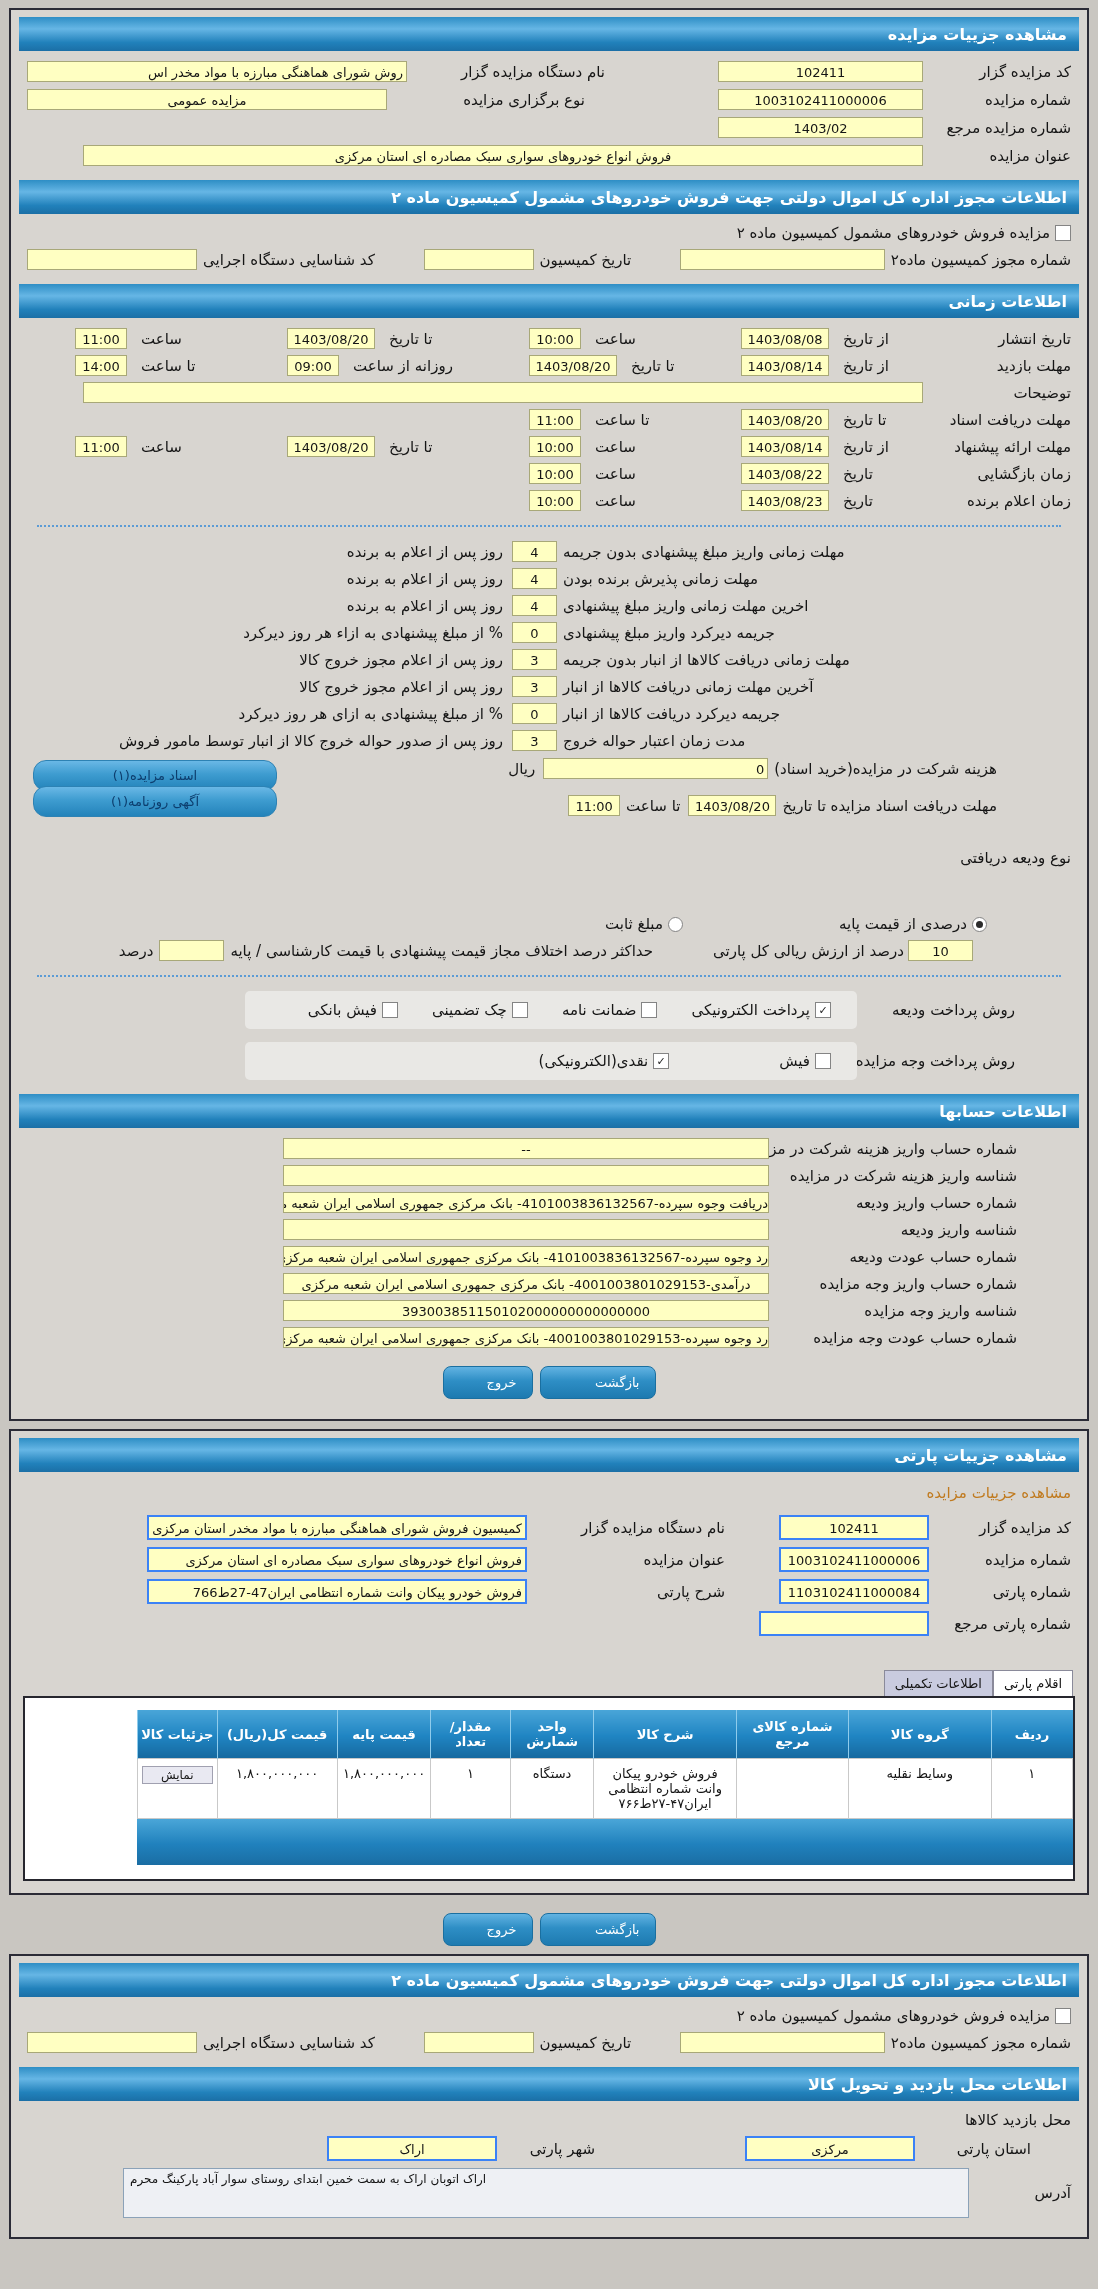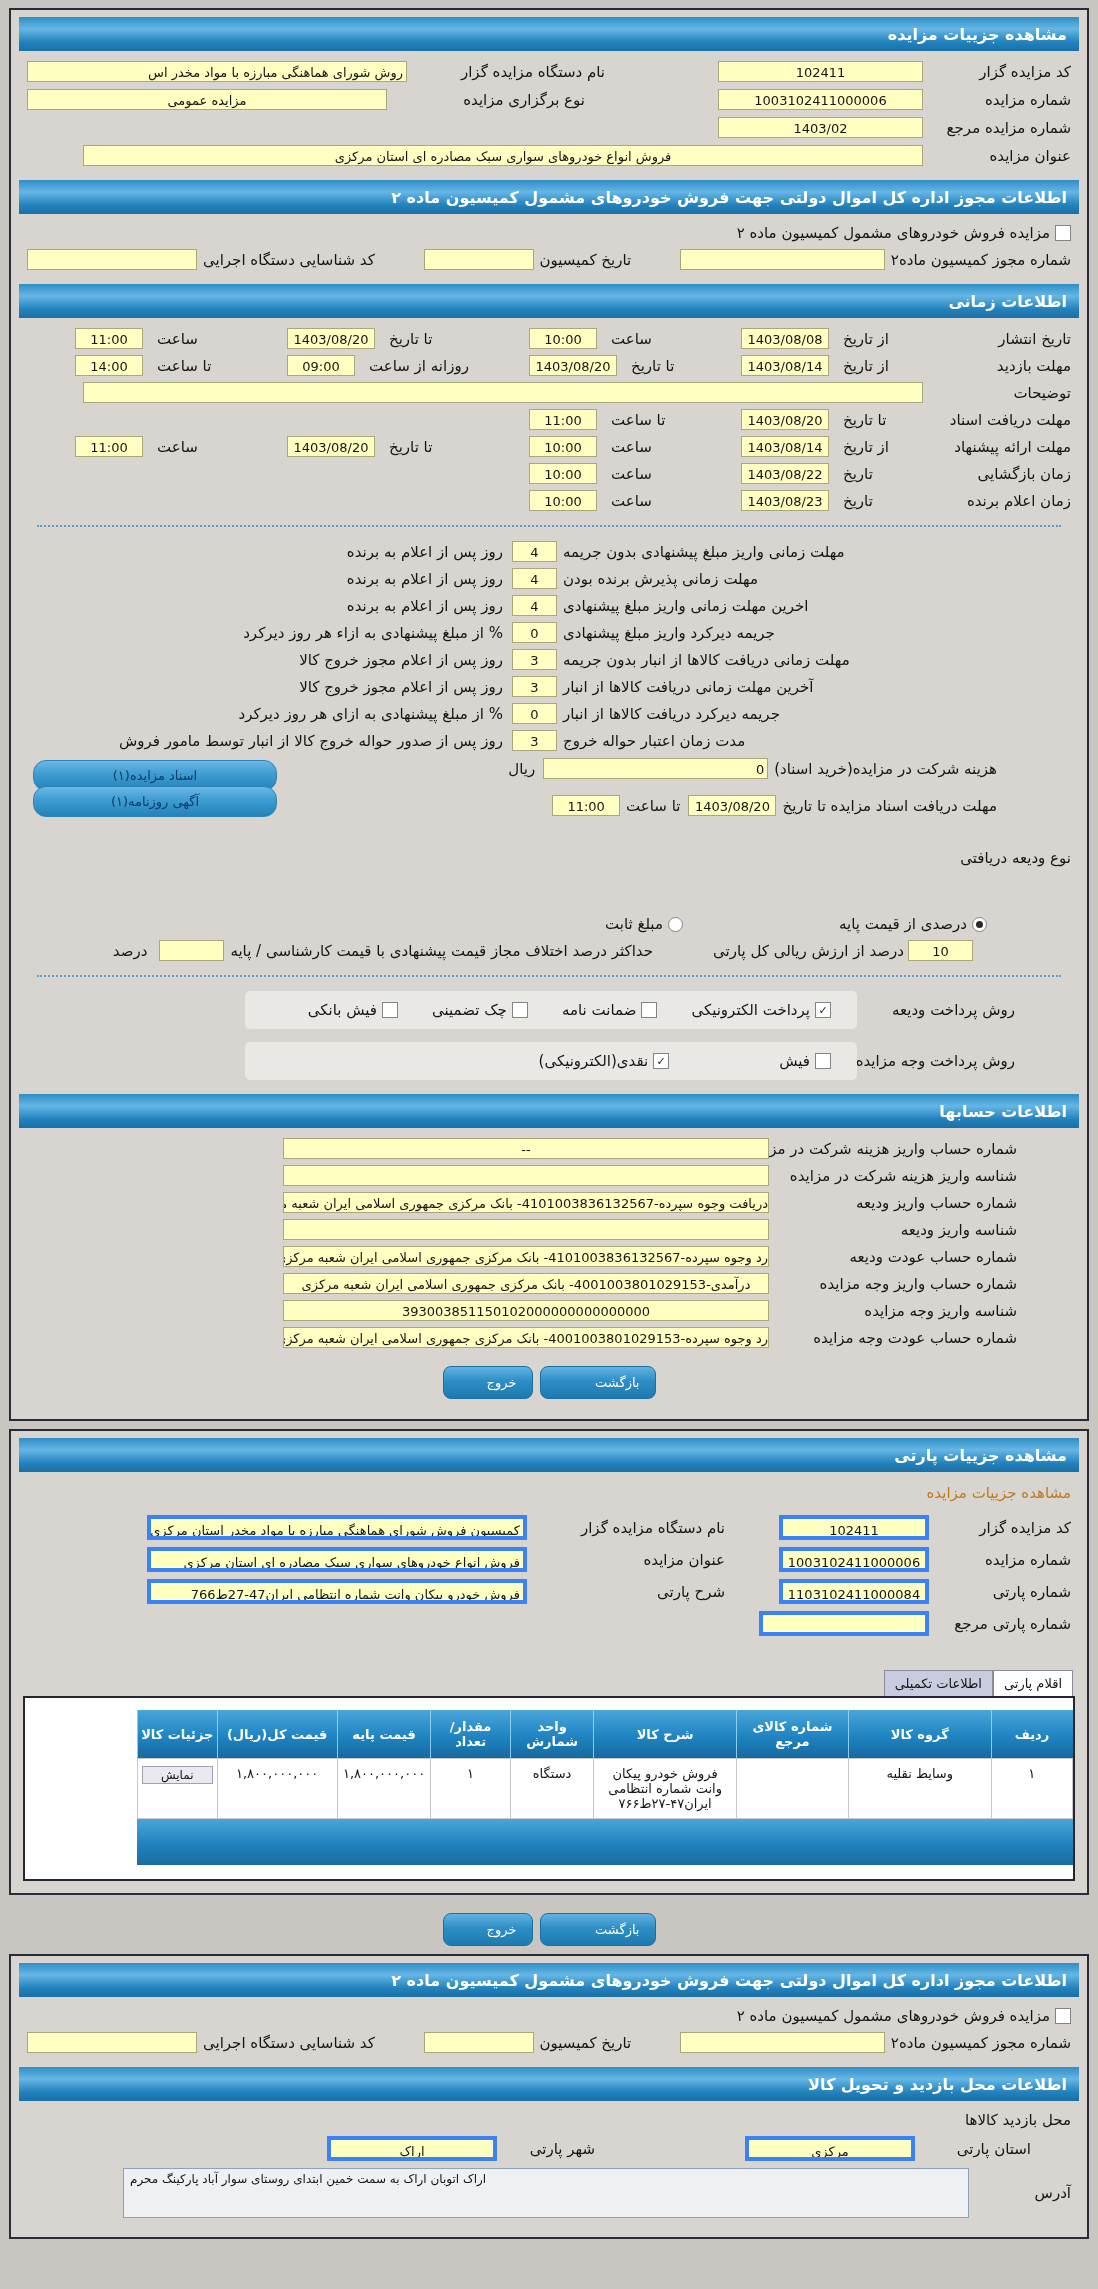--- a/index.html
+++ b/index.html
@@ -11,23 +11,23 @@
   .subbar{margin-top:14px;}
   .row{display:flex;align-items:center;margin:7px 0;padding:0 16px;}
   .lbl{white-space:nowrap;}
   .lblcol{width:142px;}
   .lbl2{width:192px;text-align:right;}
   .sp{flex:1;}
   .sp2{width:46px;}
   .inp{display:inline-block;background:#ffffc2;border:1px solid #a8a878;height:21px;line-height:21px;
        font-size:13px;text-align:center;overflow:hidden;white-space:nowrap;vertical-align:middle;
        box-sizing:border-box;margin-right:6px;}
-  .framed{border:4px solid #3b82f6;height:25px;line-height:23px;}
+  .framed{border:2px solid #3b82f6;height:25px;line-height:23px;}
   .clip{text-align:right;padding:0 3px;}
-  .w45{width:45px}.w52{width:68px}.w65{width:65px}.w88{width:88px}.w110{width:110px}.w150{width:150px}
+  .w45{width:45px}.w52{width:52px}.w65{width:65px}.w88{width:88px}.w110{width:110px}.w150{width:150px}
   .w170{width:170px}.w205{width:205px}.w225{width:225px}.w360{width:360px}
   .w380{width:380px}.w486{width:486px}.w840{width:840px}
   .tc{display:flex;align-items:center;}
   .tc .rl{white-space:nowrap;}
   .tc .l1{flex:1;text-align:left;padding-left:8px;white-space:nowrap;}
   .tc1{width:330px}.tc2{width:212px}.tc3{width:242px}.tc4{width:212px}
   .trow{margin:6px 0;}
   .prow{display:flex;align-items:center;margin:6px 0;padding-right:172px;}
   .plbl{width:352px;text-align:left;white-space:nowrap;}
   .psuf{margin-right:9px;white-space:nowrap;}
@@ -288,21 +288,21 @@
     <span class="sp2" style="width:156px"></span>
     <span class="rd"></span>
     <span class="lbl">مبلغ ثابت</span>
   </div>
   <div class="row" style="padding-right:108px">
     <span class="inp w65">10</span>
     <span class="lbl" style="margin-right:4px">درصد از ارزش ریالی کل پارتی</span>
     <span class="sp2" style="width:60px"></span>
     <span class="lbl">حداکثر درصد اختلاف مجاز قیمت پیشنهادی با قیمت کارشناسی / پایه</span>
     <span class="inp w65"></span>
-    <span class="lbl" style="margin-right:12px">درصد</span>
+    <span class="lbl" style="margin-right:6px">درصد</span>
   </div>
 
   <div class="dotted"></div>
 
   <div class="payrow">
     <span class="lbl paylbl">روش پرداخت ودیعه</span>
     <div class="paypanel">
       <span class="payitem">
           <span class="cb on"></span>
           <span>پرداخت الکترونیکی</span>

